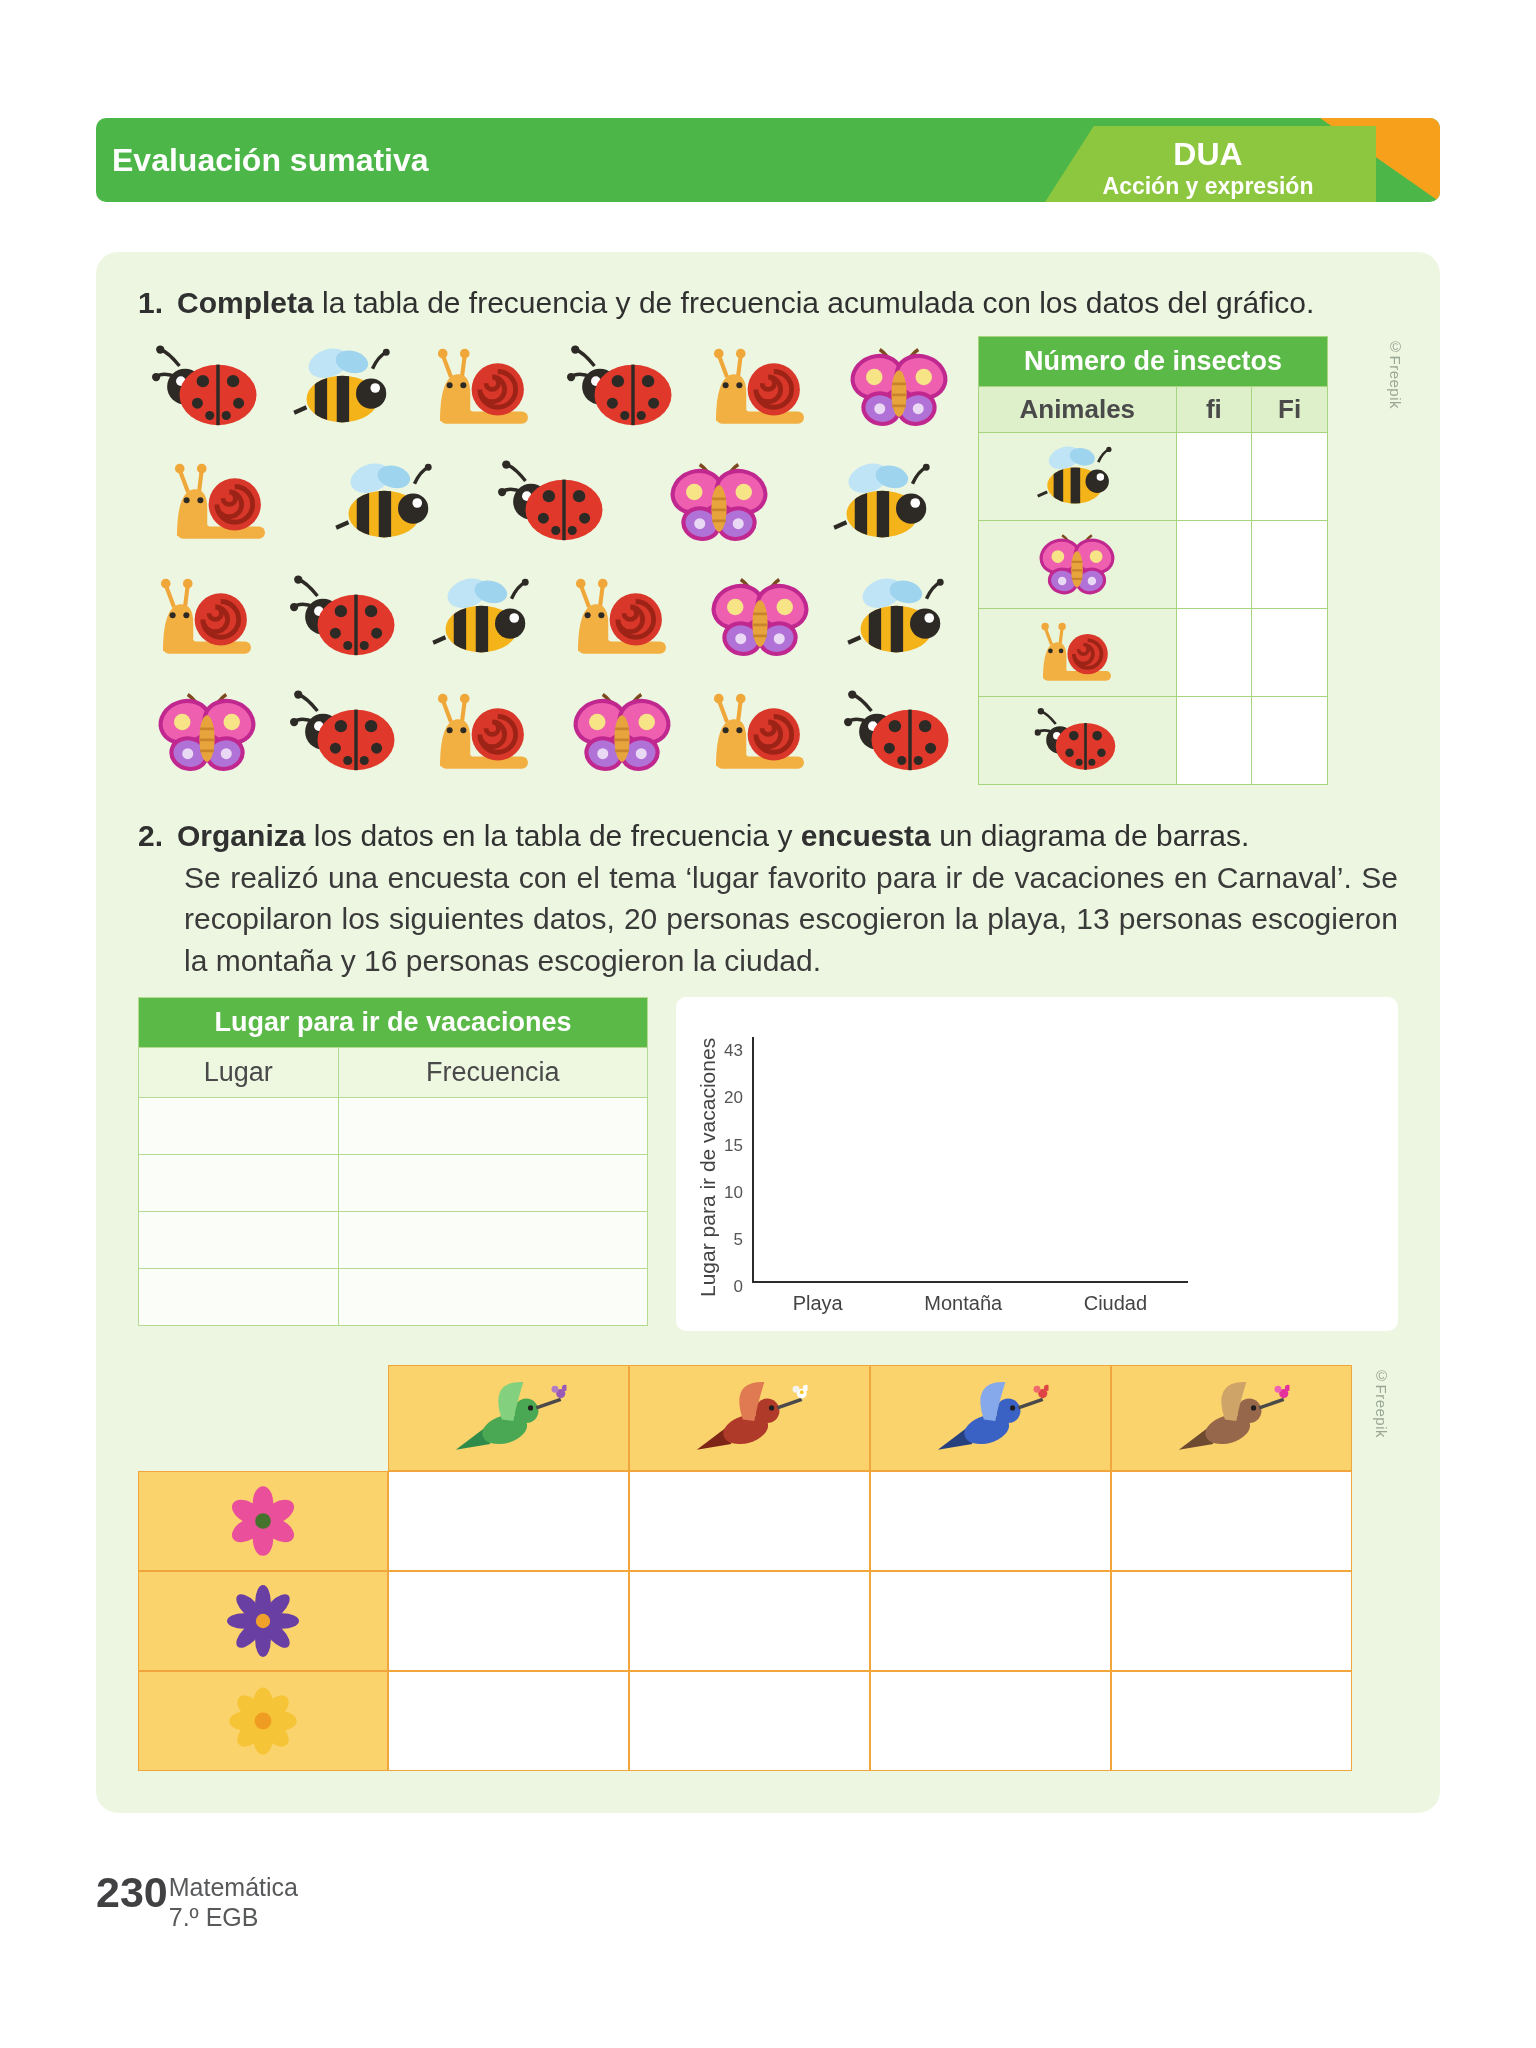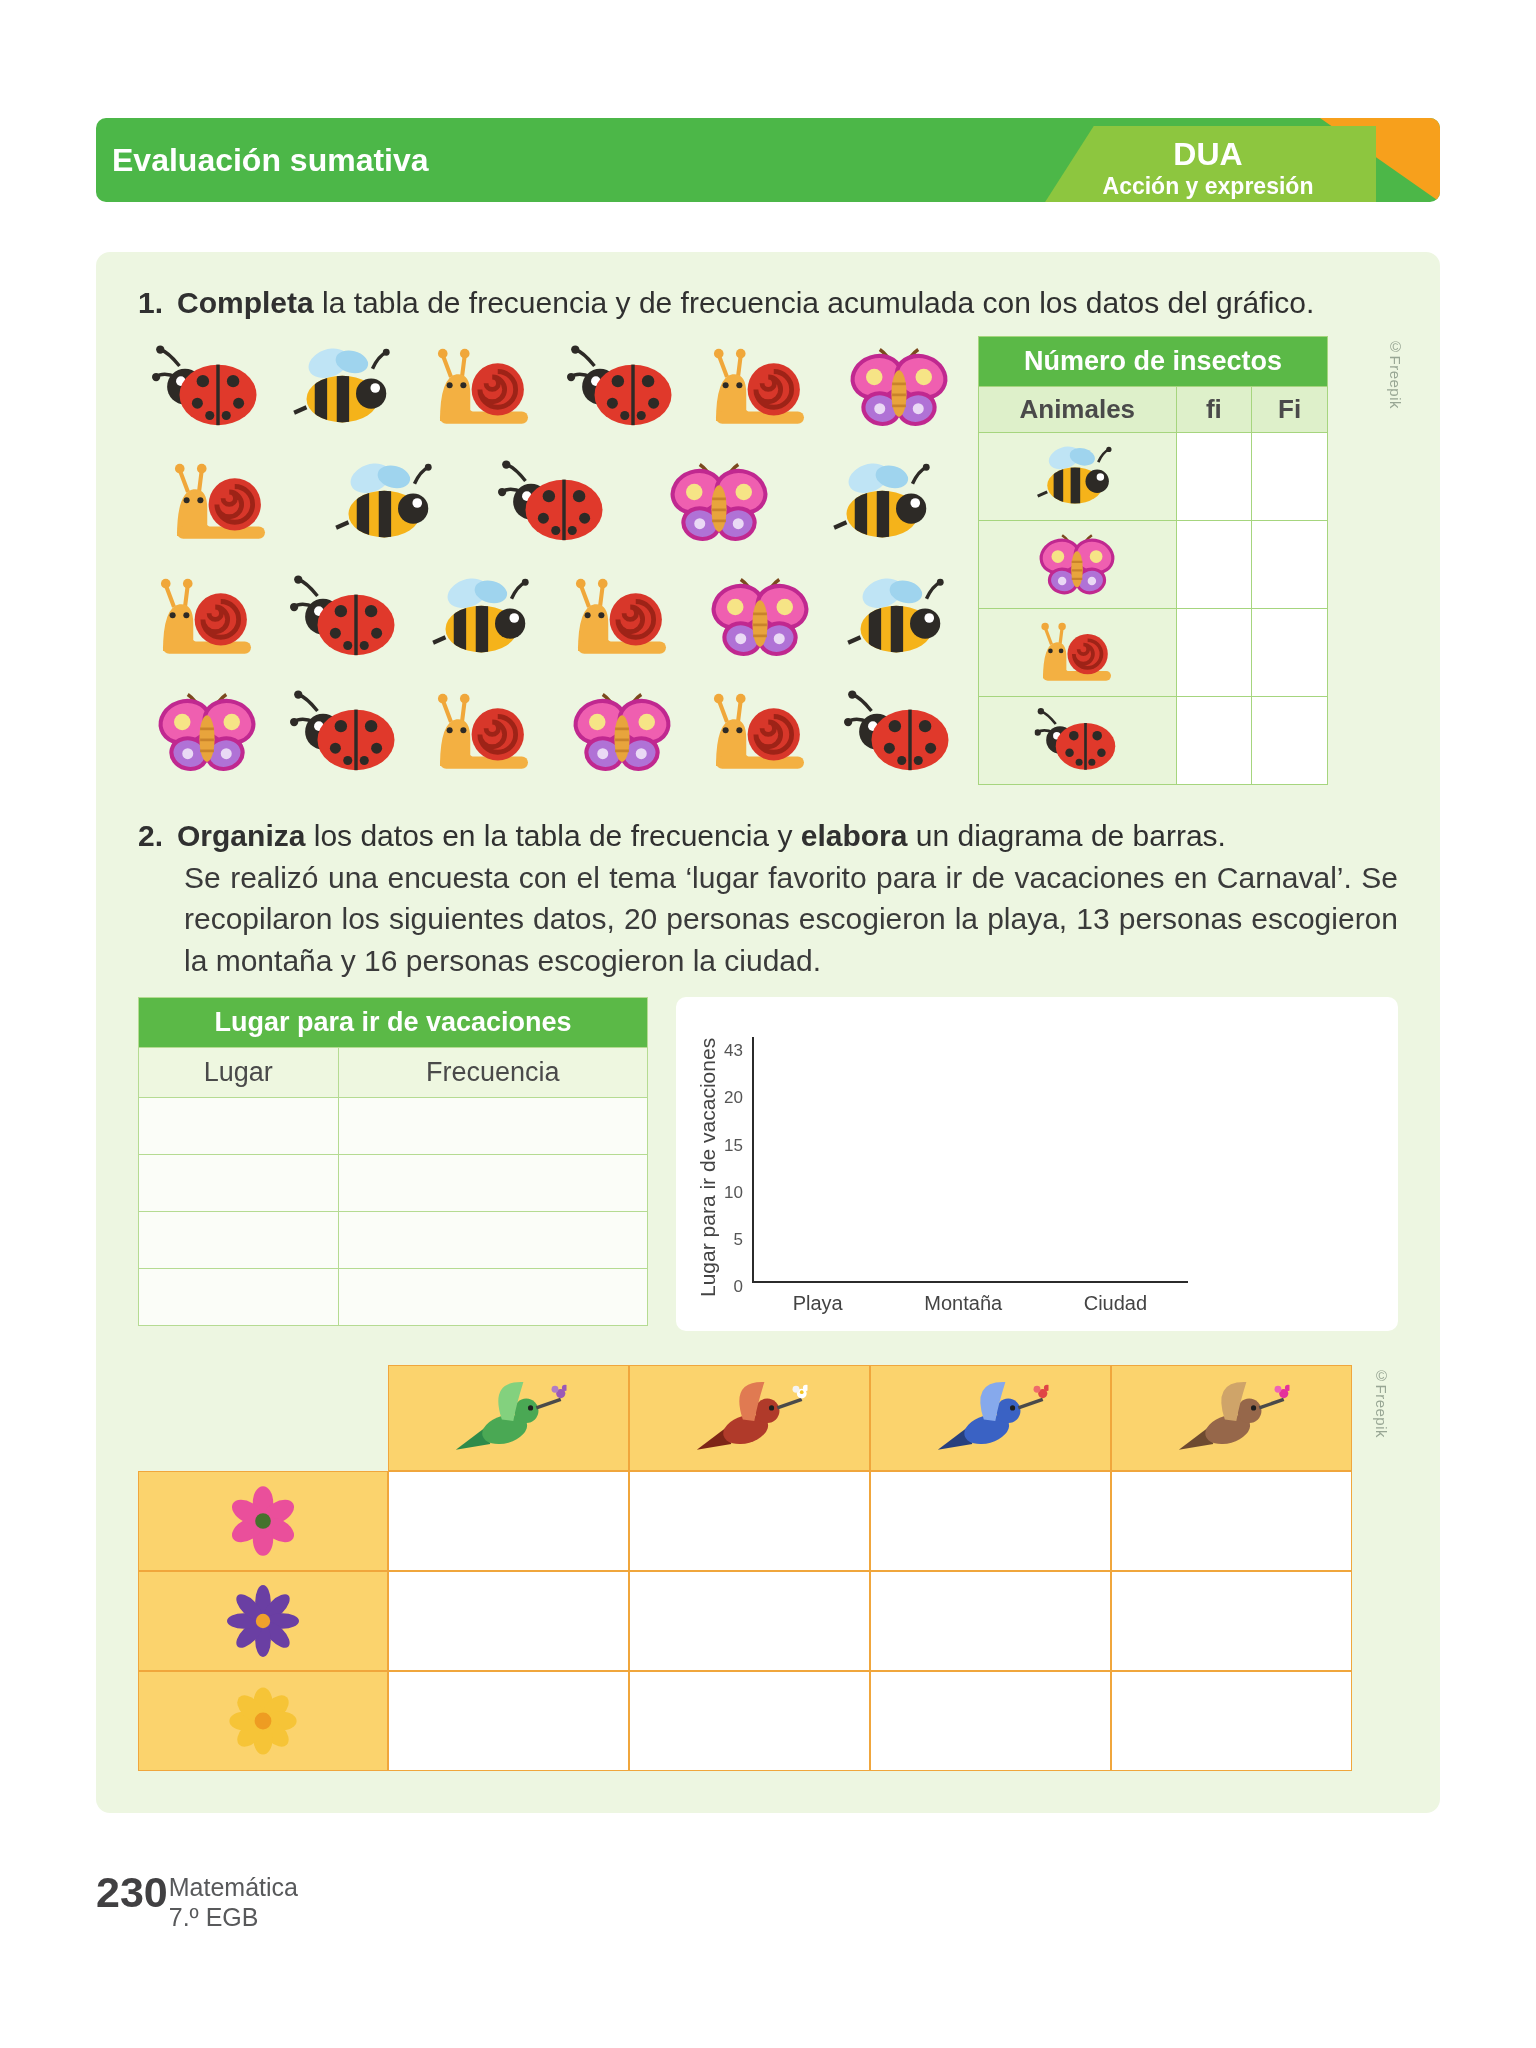--- a/index.html
+++ b/index.html
@@ -25,21 +25,21 @@
     position:absolute; right:64px; top:8px; height:100%; width:336px;
     background:#8dc63f; clip-path:polygon(16% 0,100% 0,100% 100%,0 100%);
     display:flex; flex-direction:column; align-items:center; justify-content:center;
     color:#fff; line-height:1.15;
   }
   .dua-title { font-size:32px; font-weight:bold; }
   .dua-sub { font-size:23px; font-weight:bold; }
 
   
   .content {
-    margin:50px 96px 0; background:#edf6e1; border-radius:14px;
+    margin:50px 96px 0; background:#edf6e1; border-radius:22px;
     padding:34px 42px 42px;
   }
   .ex { margin-bottom:34px; }
   .ex:last-child { margin-bottom:0; }
   .ex-title { font-size:30px; color:#303030; }
   .ex-title .ex-num { margin-right:14px; }
   .ex-title b { font-weight:bold; }
   .ex-par {
     font-size:30px; line-height:1.38; text-align:justify;
     margin:4px 0 16px 46px; color:#3a3a3a;
@@ -440,21 +440,21 @@
               <td class="blank-cell"></td>
             </tr>
           </tbody>
       </table>
       <div class="credit credit-ex1">©Freepik</div>
     </div>
   </section>
 
   <section class="ex">
     <p class="ex-title">
-      <b class="ex-num">2.</b><span><b>Organiza</b><span> los datos en la tabla de frecuencia y </span><b>elabora</b><span> un diagrama de barras.</span></span>
+      <b class="ex-num">2.</b><span><b>Organiza</b><span> los datos en la tabla de frecuencia y </span><b>encuesta</b><span> un diagrama de barras.</span></span>
     </p>
     <p class="ex-par">Se realizó una encuesta con el tema ‘lugar favorito para ir de vacaciones en Carnaval’. Se recopilaron los siguientes datos, 20 personas escogieron la playa, 13 personas escogieron la montaña y 16 personas escogieron la ciudad.</p>
     <div class="ex2-body">
       <table class="vac-table">
         <thead>
           <tr>
               <th colspan="2" class="green-head">Lugar para ir de vacaciones</th>
             </tr>
           <tr class="subhead">
             <th class="col-lugar">Lugar</th>

